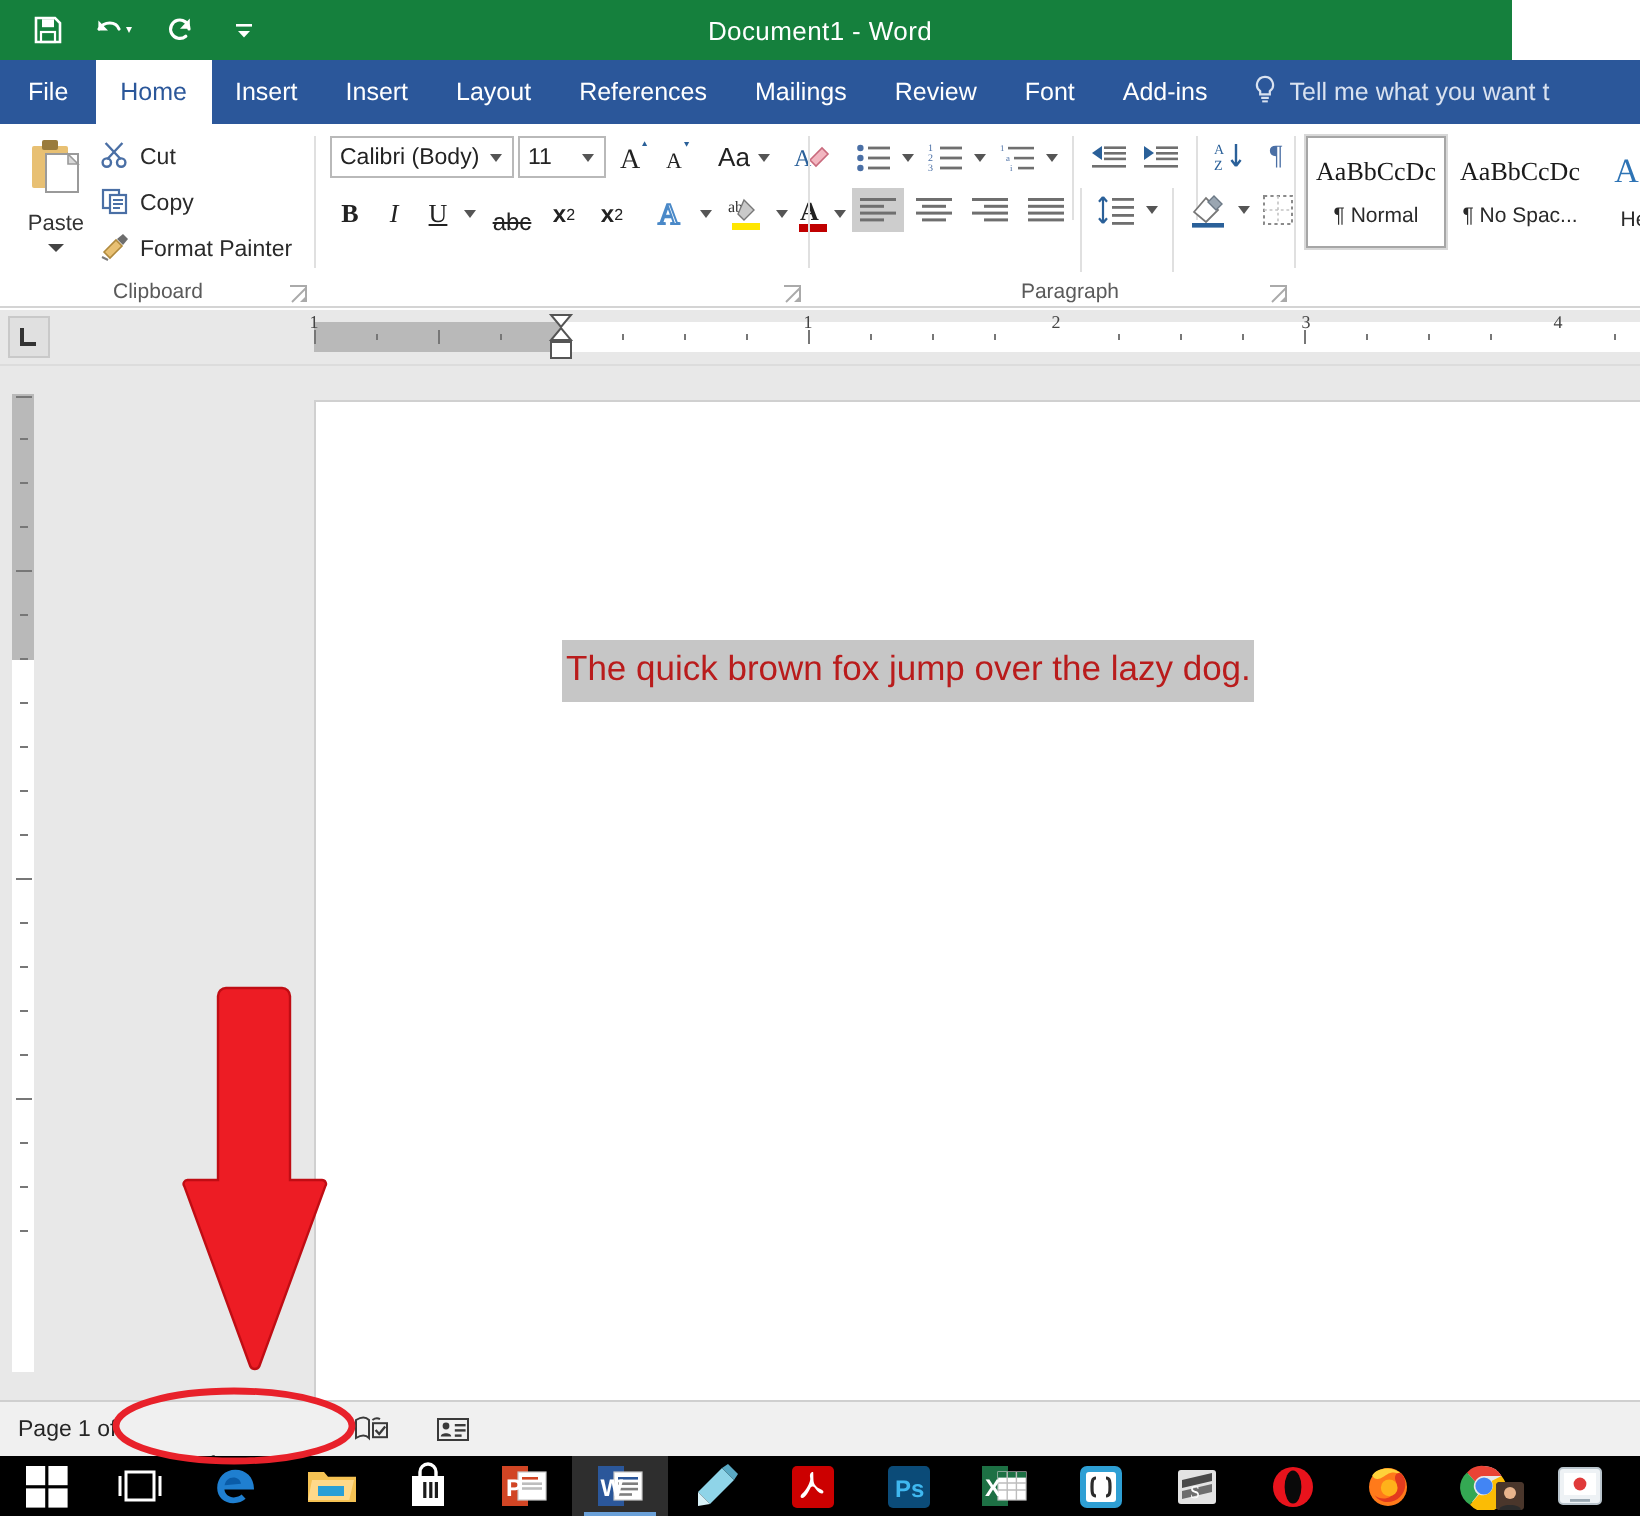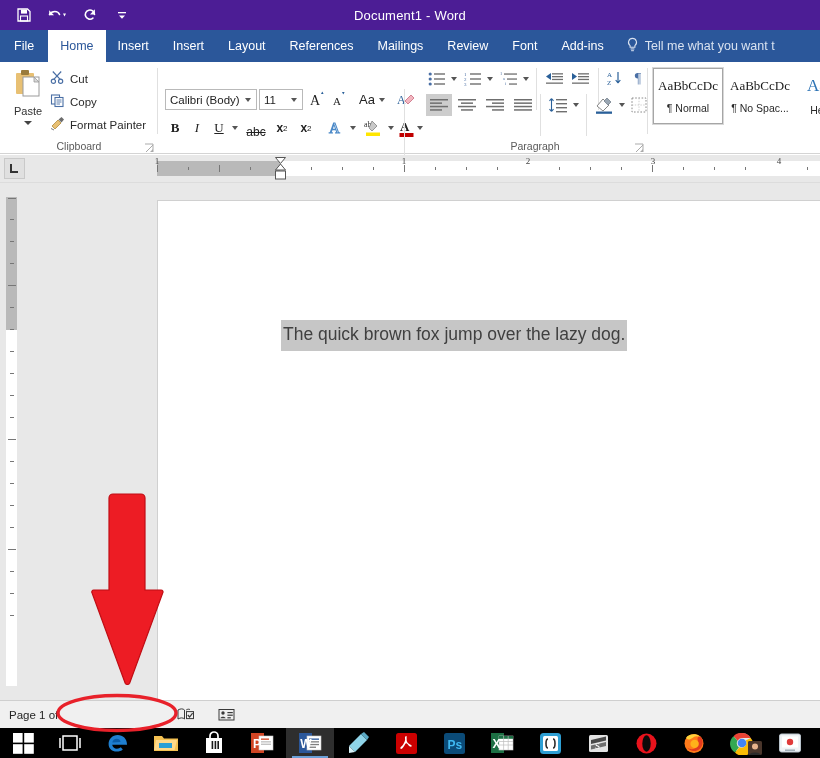--- a/index.html
+++ b/index.html
@@ -6,22 +6,22 @@
   html, body {
     width: 820px; height: 758px;
     overflow: hidden;
     font-family: "Liberation Sans", sans-serif;
     background: #ffffff;
   }
   #app { position: relative; width: 820px; height: 758px; }
 
   
   .titlebar {
-    position: absolute; top: 0; left: 0; width: 820px; height: 30px;
-    background: #4c1d95; color: #ffffff;
+    position: absolute; top: 0; left: 0; width: 756px; height: 30px;
+    background: #15803d; color: #ffffff;
   }
   .qat { position: absolute; top: 0; left: 14px; height: 30px; display: flex; align-items: center; gap: 12px; }
   .qat-btn { display: flex; align-items: center; justify-content: center; height: 22px; min-width: 20px; cursor: default; }
   .qat-btn svg { display: block; }
   .win-title {
     position: absolute; top: 0; left: 0; width: 820px; height: 30px;
     display: flex; align-items: center; justify-content: center;
     font-size: 13px; letter-spacing: .2px; white-space: nowrap;
   }
 
@@ -69,21 +69,21 @@
     display: flex; flex-direction: column; align-items: center; cursor: default;
   }
   .paste-label { font-size: 11px; color: #333; margin-top: 1px; }
   .caret-dn { width: 0; height: 0; border-left: 4px solid transparent; border-right: 4px solid transparent; border-top: 4px solid #444; margin-top: 4px; }
   .clip-item {
     position: absolute; left: 50px; display: flex; align-items: center; gap: 5px;
     font-size: 11.5px; color: #2a2a2a; cursor: default; white-space: nowrap;
   }
 
   
-  .fontg { left: 159px; width: 246px; margin-top: 21px; }
+  .fontg { left: 159px; width: 246px; }
   .fld {
     position: absolute; border: 1px solid #b9b9b9; background: #fff;
     height: 21px; display: flex; align-items: center;
     font-size: 11.5px; color: #222; padding-left: 4px;
   }
   .fld .cv { width: 0; height: 0; border-left: 3.5px solid transparent; border-right: 3.5px solid transparent; border-top: 4px solid #555; margin-left: auto; margin-right: 5px; }
   .ic { position: absolute; display: flex; align-items: center; justify-content: center; cursor: default; }
   .ic-txt { font-size: 13px; color: #222; }
 
   
@@ -135,21 +135,21 @@
     position: absolute; left: 22px; top: 183px; right: 0; bottom: 58px;
     background: #e8e8e8;
   }
   .page {
     position: absolute; left: 135px; top: 17px; right: 0; bottom: 0;
     background: #ffffff; border-left: 1px solid #d0d0d0; border-top: 1px solid #d0d0d0;
   }
   .doc-text {
     position: absolute; left: 123px; top: 119px;
     font-family: "Liberation Sans", sans-serif;
-    font-size: 17.5px; color: #404040; white-space: nowrap;
+    font-size: 17.5px; color: #b91c1c; white-space: nowrap;
     background: #c6c6c6; padding: 4px 2px 6px 2px;
   }
 
   
   .statusbar {
     position: absolute; left: 0; bottom: 30px; width: 820px; height: 28px;
     background: #f0f0f0; border-top: 1px solid #cfcfcf;
     display: flex; align-items: center; font-size: 11.5px; color: #262626;
   }
   .sb-item { display: flex; align-items: center; white-space: nowrap; cursor: default; }

